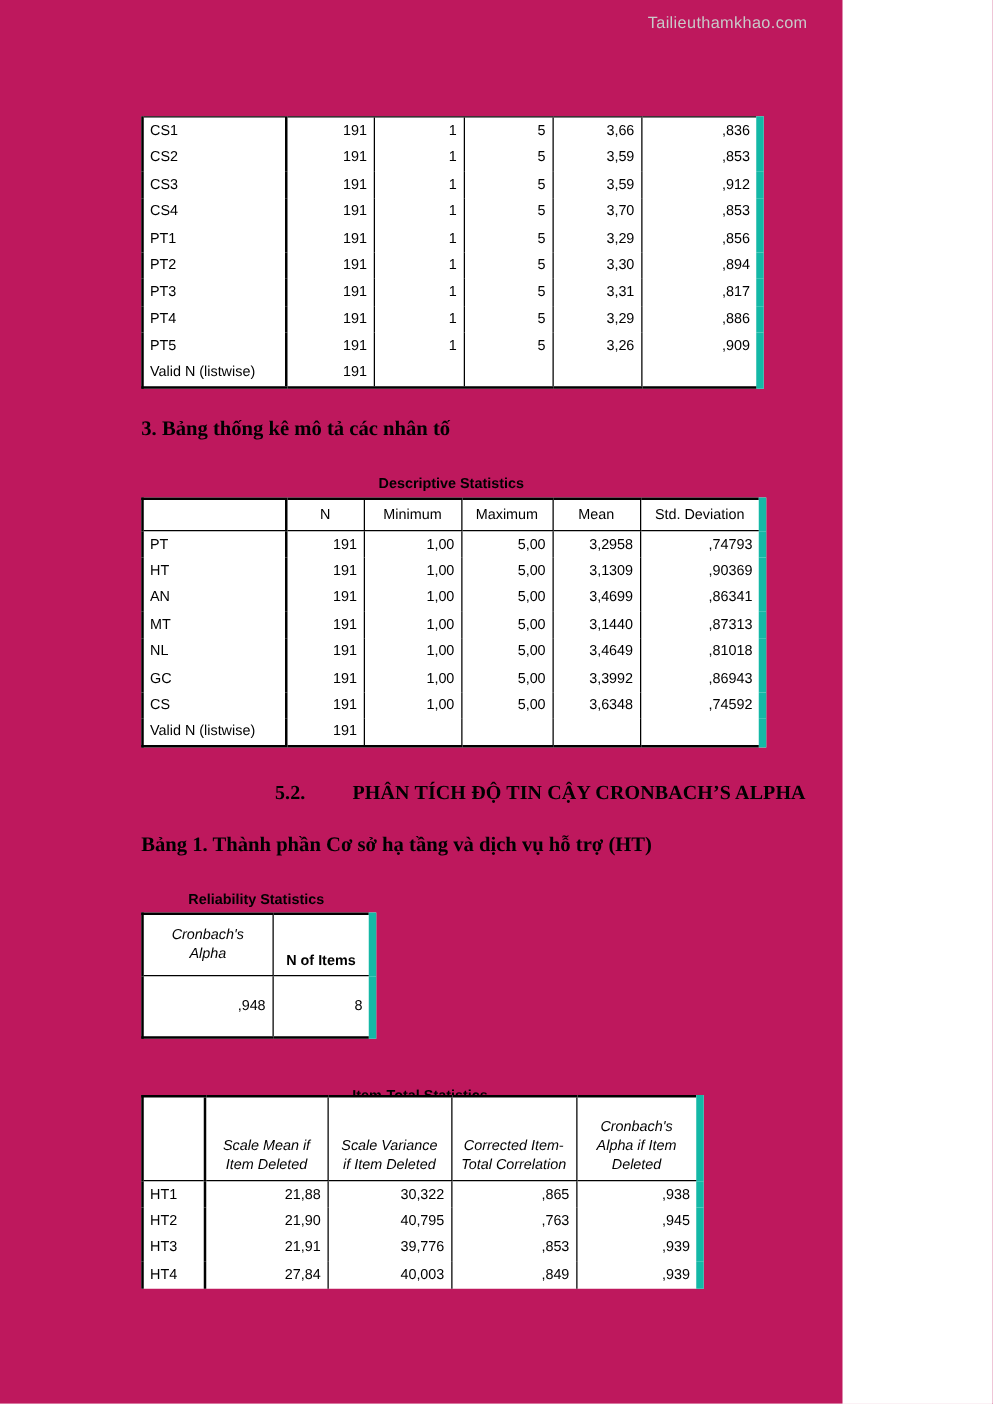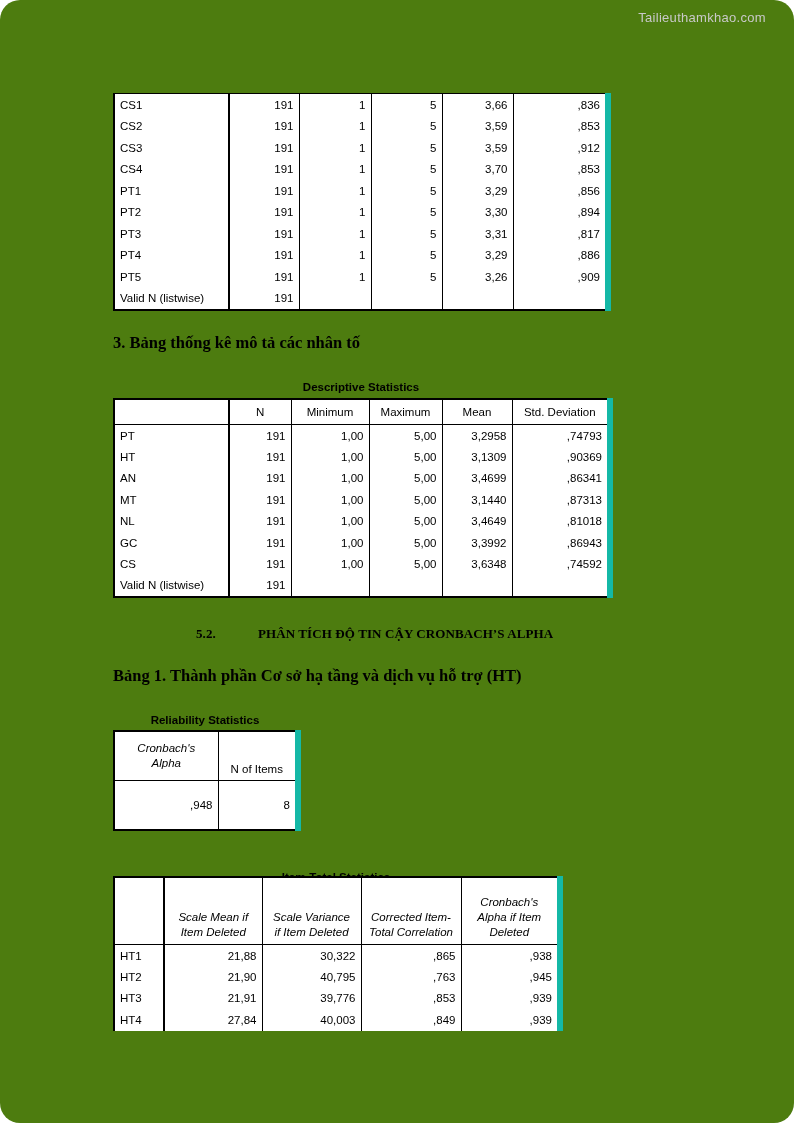--- a/index.html
+++ b/index.html
@@ -6,25 +6,24 @@
     margin: 0;
     padding: 0;
     background: #ffffff;
   }
   body {
     font-family: "Liberation Sans", sans-serif;
     color: #000000;
   }
   .page {
     position: relative;
-    width: 794px;
+    width: 674px;
     height: 1123px;
     overflow: hidden;
-    background: #4d7c0f;
-    border-radius: 20px;
+    background: #be185d;
   }
 
   
   .watermark {
     position: absolute;
     top: 10px;
     right: 28px;
     font-family: "Liberation Sans", sans-serif;
     font-size: 13px;
     letter-spacing: .3px;
@@ -34,21 +33,21 @@
 
   
   .heading {
     position: absolute;
     font-family: "Liberation Serif", serif;
     font-weight: bold;
     color: #000;
     white-space: nowrap;
   }
   #heading-desc-factors { left: 113px; top: 333px; font-size: 16.5px; }
-  #heading-section-52   { left: 196px; top: 626px; font-size: 13px; letter-spacing: .1px; }
+  #heading-section-52   { left: 220px; top: 626px; font-size: 16px; letter-spacing: .1px; }
   #heading-section-52 .numpart { display: inline-block; width: 62px; }
   #heading-bang1        { left: 113px; top: 666px; font-size: 16.5px; }
 
   
   .tbl-caption {
     position: absolute;
     font-family: "Liberation Sans", sans-serif;
     font-weight: bold;
     font-size: 11.5px;
     text-align: center;
@@ -302,21 +301,21 @@
     <colgroup>
         <col style="width:104px">
         <col style="width:80px">
       </colgroup>
     <tbody>
       <tr>
         <td class="ctr bt-thick bl-thick bb-thin" style="height:48px;">
           <div class="hdr-stack">Cronbach's</div>
           <div class="hdr-stack">Alpha</div>
         </td>
-        <td class="ctr bt-thick bl-thin br-thick bb-thin" style="vertical-align:bottom; padding-bottom:5px;">N of Items</td>
+        <td class="ctr bt-thick bl-thin br-thick bb-thin" style="vertical-align:bottom; padding-bottom:5px;font-weight:bold;">N of Items</td>
       </tr>
       <tr>
         <td class="num bl-thick bb-thick" style="height:48px; vertical-align:middle;">,948</td>
         <td class="num bl-thin br-thick bb-thick" style="height:48px; vertical-align:middle;">8</td>
       </tr>
     </tbody>
   </table>
 
   <div class="tbl-caption" style="left:113px; top:860px; width:446px;margin-top:11px;">Item-Total Statistics</div>
 

